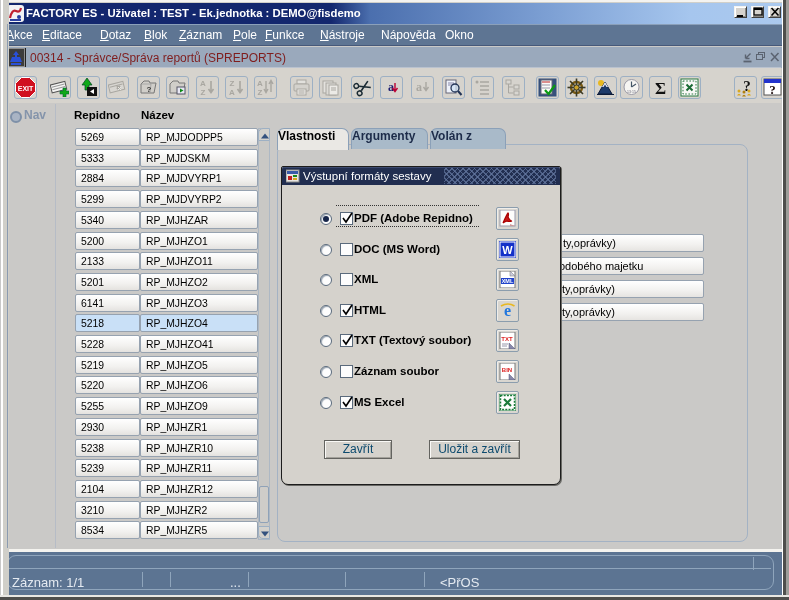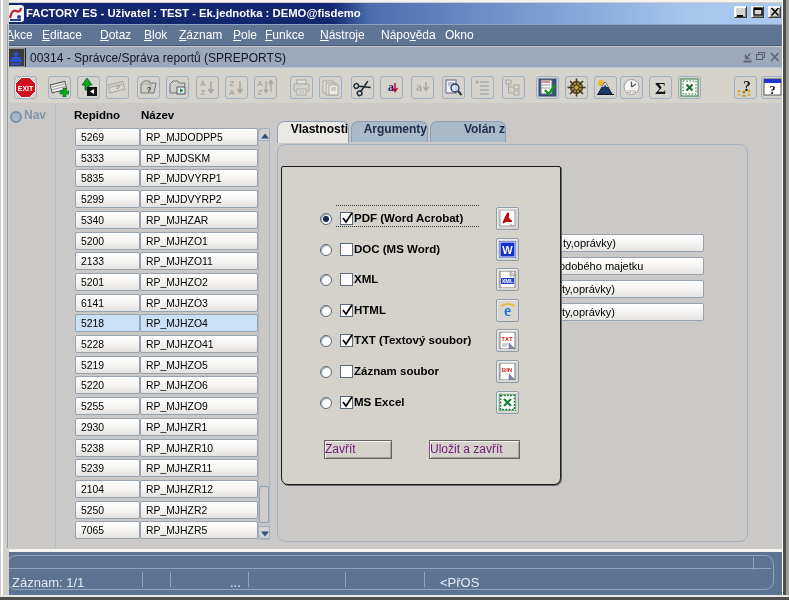--- a/index.html
+++ b/index.html
@@ -11,21 +11,21 @@
 #frameT{left:0;top:0;width:789px;height:4px;background:#d0cfc9;box-shadow:inset 0 2px 0 #f4f3f0}
 
 #title{left:3px;top:3px;width:781px;height:21px;background:linear-gradient(90deg,#13276e 0%,#13276e 42%,#4b6fae 47%,#7da0d4 70%,#a6c6ee 88%,#abc9ee 100%);color:#fff;font-weight:bold;font-size:11.3px;line-height:21px}
 #title .txt{position:absolute;left:23px;top:3px;line-height:15px}
 .wbtn{position:absolute;top:6px;width:11px;height:10px;background:#d6d3ce;border:1px solid #404040;border-top-color:#f4f3f0;border-left-color:#f4f3f0;box-shadow:inset 1px 1px 0 #fff,inset -1px -1px 0 #8a8882;font-size:11px;font-weight:bold;color:#000;text-align:center;line-height:11px;overflow:hidden}
 
 #menu{left:3px;top:24px;width:781px;height:22px;background:#5e7593;box-shadow:inset 0 1px 0 #8ba0ba,inset 0 -1px 0 #46597a;color:#fff;font-size:12px}
 #menu span{position:absolute;top:4px}
 #menu u{text-decoration:underline}
 
-#mdit{left:3px;top:47px;width:781px;height:21px;background:#9aa9bc;color:#0f172a;font-size:12px}
+#mdit{left:3px;top:47px;width:781px;height:21px;background:#9aa9bc;color:#7f1d1d;font-size:12px}
 #mdit .txt{position:absolute;left:27px;top:4px}
 #mdiicon{left:7px;top:48px;width:17px;height:18px;background:#3a3a3a;border:1px solid #222;}
 
 #tbar{left:3px;top:67px;width:778px;height:36px;background:#d6d3cd;box-shadow:inset 0 1px 0 #b9c2cf}
 .tbtn{position:absolute;top:9px;width:21px;height:21px;border:1px solid #9db0c4;border-radius:3px;background:#d6d3cd}
 .tbtn svg{position:absolute;left:1px;top:1px}
 
 #canvas{left:8px;top:103px;width:773px;height:446px;background:#cac9c7}
 #navline{left:55px;top:104px;width:1px;height:444px;background:#b6bcc6}
 #navlbl{left:24px;top:108px;font-size:12px;color:#8494ab;font-weight:bold}
@@ -34,39 +34,39 @@
 .hdr{position:absolute;font-size:11.5px;font-weight:bold;color:#000}
 .fld{position:absolute;height:16px;background:linear-gradient(#ffffff,#f2f1ef 60%,#e4e2df);border:1px solid #96a2b0;border-radius:2px;font-size:10.4px;color:#000;line-height:17px;padding-left:5px;box-sizing:content-box}
 .fld.sel{background:#c9e0f7}
 
 #sbar{left:258px;top:128px;width:10px;height:410px;background:#c9c8c5;border:1px solid #adb8c4}
 .sbtn{position:absolute;left:258px;width:10px;height:11px;background:#d3d1cc;border:1px solid #9db0c4}
 .sbtn svg{position:absolute;left:1px;top:2px}
 #sthumb{left:259px;top:486px;width:8px;height:35px;background:#cfcdc9;border:1px solid #8fa2b8;border-radius:2px}
 
 #tpanel{left:277px;top:144px;width:469px;height:396px;border:1px solid #a3b2c4;border-radius:8px}
-.tab{position:absolute;top:121px;height:20px;font-size:12px;font-weight:bold;text-align:right;border:1px solid #8ba0b8;border-bottom:none;border-radius:7px 7px 0 0}
+.tab{position:absolute;top:128px;height:20px;font-size:12px;font-weight:bold;text-align:left;border:1px solid #8ba0b8;border-bottom:none;border-radius:7px 7px 0 0}
 .tab.on{background:#eae8e4;color:#000;height:21px;z-index:5}
 .tab.off{background:#a9bac9;color:#1c2b49}
 
 .ffld{position:absolute;height:16px;background:linear-gradient(#ffffff,#f2f1ef 60%,#e6e4e1);border:1px solid #96a2b0;border-radius:2px;font-size:11px;color:#000;line-height:17px}
 
 #dlg{left:281px;top:166px;width:278px;height:317px;background:#d5d2cc;border:1px solid #1c1c1c;border-radius:2px 2px 7px 7px;box-shadow:1px 1px 0 #6a6a66;z-index:10}
 #dlgtitle{position:absolute;left:0;top:0;width:278px;height:18px;background:#212e50;border-radius:2px 2px 0 0;box-shadow:inset 0 1px 0 #3c4a70}
 #dlgpat{position:absolute;left:162px;top:1px;width:112px;height:16px;background-image:repeating-linear-gradient(45deg,rgba(100,120,160,.7) 0 1.2px,transparent 1.2px 4px),repeating-linear-gradient(-45deg,rgba(100,120,160,.7) 0 1.2px,transparent 1.2px 4px)}
 #dlgtitle .txt{position:absolute;left:21px;top:3px;font-size:11.5px;color:#fff}
 .drow{position:absolute;left:0;width:278px;height:24px}
 .radio{position:absolute;left:38px;top:6px;width:10px;height:10px;border-radius:50%;background:#fdfdfd;border:1px solid #5a6a7c;box-shadow:inset 1px 1px 1px #9aa5b1}
 .radio.on:after{content:"";position:absolute;left:2px;top:2px;width:6px;height:6px;border-radius:50%;background:#17264a}
 .chk{position:absolute;left:58px;top:5px;width:11px;height:11px;background:#fdfdfd;border:1px solid #5a6a7c}
 .chk svg{position:absolute;left:0;top:-1px}
 .dlbl{position:absolute;left:72px;top:5px;font-size:11.5px;font-weight:bold;color:#000}
 .dico{position:absolute;left:214px;top:0;width:21px;height:21px;background:#d9d6d0;border:1px solid #8b9dad;border-radius:2px;box-shadow:inset 1px 1px 0 #f0eeea}
 .dico svg{position:absolute;left:2px;top:2px}
-.dbtn{position:absolute;top:273px;height:17px;background:#d5d2cc;border:1px solid #63635f;font-size:12px;color:#701a75;line-height:17px;box-shadow:inset 1px 1px 0 #faf9f6,inset -1px -1px 0 #a3a19a}
+.dbtn{position:absolute;top:273px;height:17px;background:#d5d2cc;border:1px solid #63635f;font-size:12px;color:#0c4a6e;text-align:center;line-height:17px;box-shadow:inset 1px 1px 0 #faf9f6,inset -1px -1px 0 #a3a19a}
 #focus1{position:absolute;left:54px;top:-2px;width:143px;height:0;border-top:1px dotted #333}
 #focus2{position:absolute;left:54px;top:19px;width:143px;height:0;border-top:1px dotted #333}
 
 #sblue{left:2px;top:552px;width:784px;height:43px;background:#5c7492}
 #sround{left:7px;top:555px;width:765px;height:33px;border:1px solid #8fa5bc;border-radius:9px 9px 9px 9px}
 #sdiv{left:8px;top:568px;width:763px;height:1px;background:#8fa5bc}
 .ssep{position:absolute;top:572px;width:1px;height:15px;background:#8fa5bc}
 .stext{position:absolute;top:575px;font-size:13px;color:#e4eaf1}
 </style></head>
 <body>
@@ -336,21 +336,21 @@
 <div class="abs" id="navline"></div>
 <div class="abs" id="navdot"></div>
 <div class="abs" id="navlbl">Nav</div>
 <div class="hdr" style="left:74px;top:109px">Repidno</div>
 <div class="hdr" style="left:141px;top:109px">Název</div>
 <div id="rows">
     <div class="fld" style="left:75px;top:128px;width:58px">5269</div>
     <div class="fld" style="left:140px;top:128px;width:111px">RP_MJDODPP5</div>
     <div class="fld" style="left:75px;top:149px;width:58px">5333</div>
     <div class="fld" style="left:140px;top:149px;width:111px">RP_MJDSKM</div>
-    <div class="fld" style="left:75px;top:169px;width:58px">5835</div>
+    <div class="fld" style="left:75px;top:169px;width:58px">2884</div>
     <div class="fld" style="left:140px;top:169px;width:111px">RP_MJDVYRP1</div>
     <div class="fld" style="left:75px;top:190px;width:58px">5299</div>
     <div class="fld" style="left:140px;top:190px;width:111px">RP_MJDVYRP2</div>
     <div class="fld" style="left:75px;top:211px;width:58px">5340</div>
     <div class="fld" style="left:140px;top:211px;width:111px">RP_MJHZAR</div>
     <div class="fld" style="left:75px;top:232px;width:58px">5200</div>
     <div class="fld" style="left:140px;top:232px;width:111px">RP_MJHZO1</div>
     <div class="fld" style="left:75px;top:252px;width:58px">2133</div>
     <div class="fld" style="left:140px;top:252px;width:111px">RP_MJHZO11</div>
     <div class="fld" style="left:75px;top:273px;width:58px">5201</div>
@@ -368,23 +368,23 @@
     <div class="fld" style="left:75px;top:397px;width:58px">5255</div>
     <div class="fld" style="left:140px;top:397px;width:111px">RP_MJHZO9</div>
     <div class="fld" style="left:75px;top:418px;width:58px">2930</div>
     <div class="fld" style="left:140px;top:418px;width:111px">RP_MJHZR1</div>
     <div class="fld" style="left:75px;top:439px;width:58px">5238</div>
     <div class="fld" style="left:140px;top:439px;width:111px">RP_MJHZR10</div>
     <div class="fld" style="left:75px;top:459px;width:58px">5239</div>
     <div class="fld" style="left:140px;top:459px;width:111px">RP_MJHZR11</div>
     <div class="fld" style="left:75px;top:480px;width:58px">2104</div>
     <div class="fld" style="left:140px;top:480px;width:111px">RP_MJHZR12</div>
-    <div class="fld" style="left:75px;top:501px;width:58px">5250</div>
+    <div class="fld" style="left:75px;top:501px;width:58px">3210</div>
     <div class="fld" style="left:140px;top:501px;width:111px">RP_MJHZR2</div>
-    <div class="fld" style="left:75px;top:521px;width:58px">7065</div>
+    <div class="fld" style="left:75px;top:521px;width:58px">8534</div>
     <div class="fld" style="left:140px;top:521px;width:111px">RP_MJHZR5</div>
   </div>
 <div class="abs" id="sbar"></div>
 <div class="sbtn" style="top:128px;border-radius:5px 1px 1px 1px">
     <svg width="10" height="10">
       <polygon points="5,2.5 9,7.5 1,7.5" fill="#33517e"></polygon>
     </svg>
   </div>
 <div class="sbtn" style="top:526px;border-radius:1px 1px 1px 5px">
     <svg width="10" height="10">
@@ -402,31 +402,42 @@
 <div class="ffld" style="left:540px;top:257px;width:162px">
     <span style="position:absolute;left:18px">odobého majetku</span>
   </div>
 <div class="ffld" style="left:540px;top:280px;width:162px">
     <span style="position:absolute;left:21px">ty,oprávky)</span>
   </div>
 <div class="ffld" style="left:540px;top:303px;width:162px">
     <span style="position:absolute;left:21px">ty,oprávky)</span>
   </div>
 <div class="abs" id="dlg">
+<div id="dlgtitle">
+      <div id="dlgpat"></div>
+      <svg style="position:absolute;left:4px;top:2px" width="14" height="14">
+        <rect x="0" y="1" width="13" height="12" fill="#e8e6e2" stroke="#888"></rect>
+        <rect x="1" y="2" width="11" height="3" fill="#3a5aa8"></rect>
+        <rect x="2" y="7" width="4" height="4" fill="#c02020"></rect>
+        <rect x="7" y="6" width="4" height="2" fill="#18881c"></rect>
+        <rect x="7" y="9" width="4" height="2" fill="#d8a818"></rect>
+      </svg>
+      <span class="txt">Výstupní formáty sestavy</span>
+    </div>
 <div id="dlgrows">
       <div class="drow" style="top:40px">
         <div id="focus1"></div>
         <div id="focus2"></div>
         <div class="radio on"></div>
         <div class="chk">
           <svg width="13" height="13">
             <path d="M2 6 L5 10 L11 1" stroke="#000" stroke-width="1.6" fill="none"></path>
           </svg>
         </div>
-        <div class="dlbl">PDF (Word Acrobat)</div>
+        <div class="dlbl">PDF (Adobe Repidno)</div>
         <div class="dico">
           <svg width="17" height="17">
             <rect x="1" y="0" width="15" height="16" fill="#fdfdfc" stroke="#99a"></rect>
             <path d="M4 13 Q8 4 9 3 Q10 4 9 7 Q11 11 13 11 Q10 12 8 11 Q5 12 4 13" fill="#c81818" stroke="#a00" stroke-width="1.2"></path>
             <path d="M11 14 l5 2 h-5 z" fill="#c99"></path>
           </svg>
         </div>
       </div>
       <div class="drow" style="top:71px">
         <div class="radio"></div>

